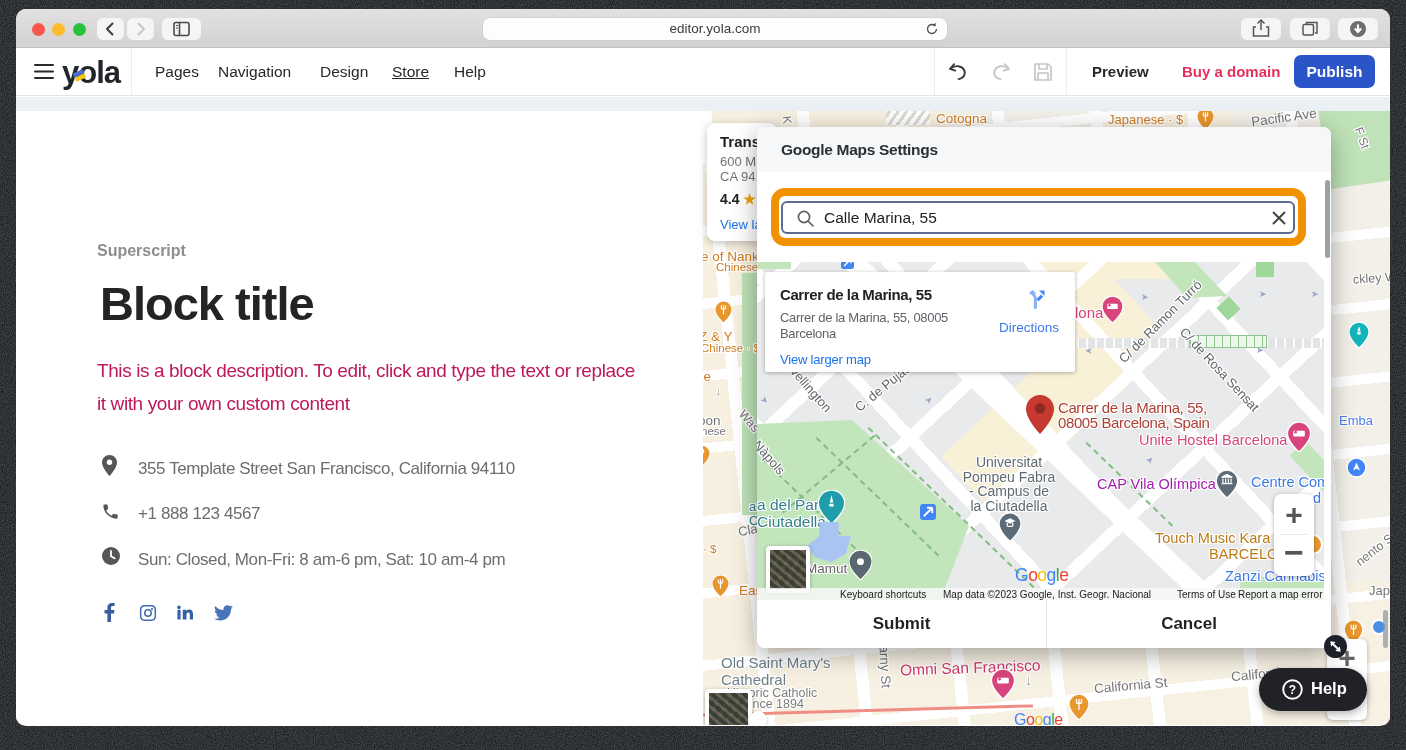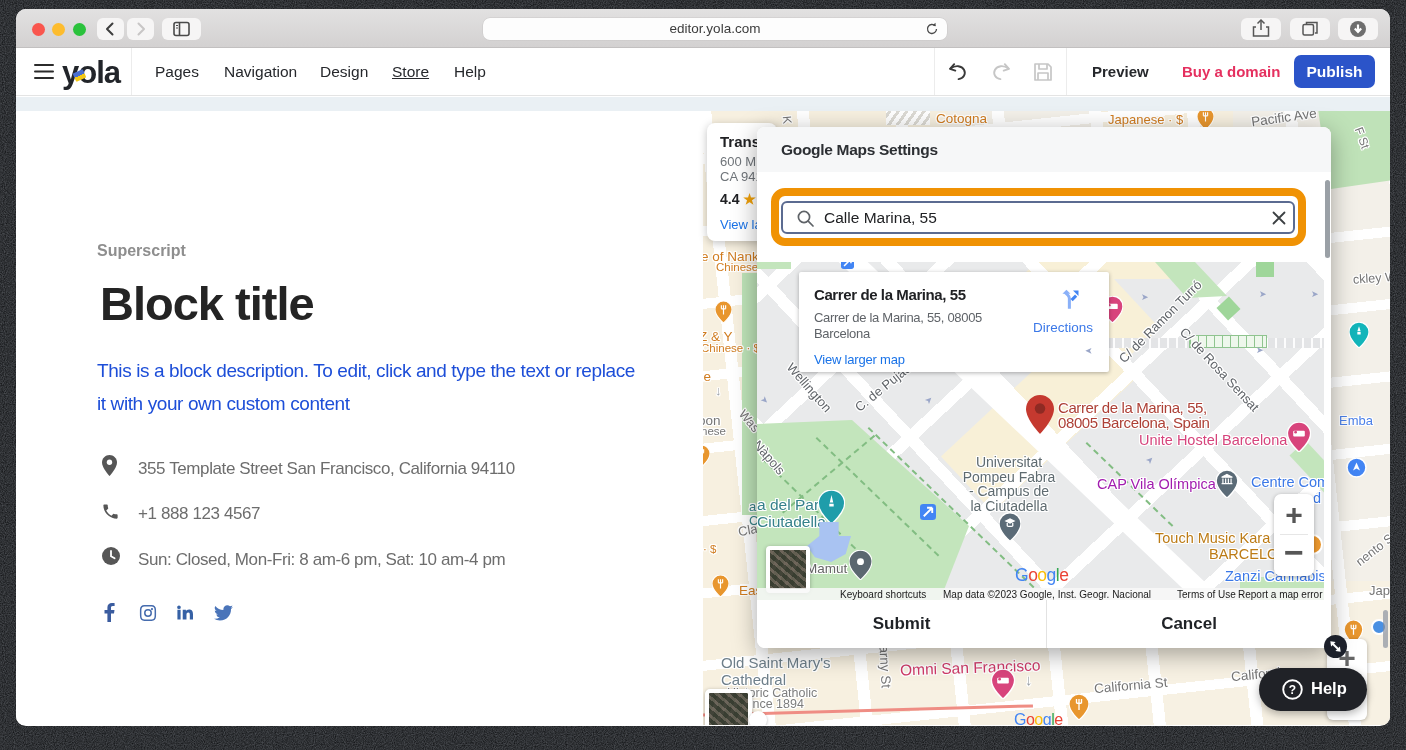--- a/index.html
+++ b/index.html
@@ -100,21 +100,21 @@
         <g stroke="#2b2b2b" stroke-width="2" stroke-linecap="round">
           <line x1="1" y1="2" x2="19" y2="2"></line>
           <line x1="1" y1="8.5" x2="19" y2="8.5"></line>
           <line x1="1" y1="15" x2="19" y2="15"></line>
         </g>
       </svg>
     <div id="logo">yola</div>
     <div style="position:absolute;left:58px;top:23px;width:11px;height:9px;transform:rotate(-24deg);background:linear-gradient(#4a6fd0 0 52%,#f4c916 52% 100%);border-radius:1px;"></div>
     <div class="vdiv" style="left:115px;"></div>
     <div class="menuitem" style="left:139px;">Pages</div>
-    <div class="menuitem" style="left:208px;">Navigation</div>
+    <div class="menuitem" style="left:202px;">Navigation</div>
     <div class="menuitem" style="left:304px;">Design</div>
     <div class="menuitem" style="left:376px;text-decoration:underline;">Store</div>
     <div class="menuitem" style="left:438px;">Help</div>
     <div class="vdiv" style="left:918px;"></div>
     <div class="vdiv" style="left:1050px;"></div>
     <svg style="position:absolute;left:930px;top:13px;" width="24" height="22" viewBox="0 0 24 22">
         <path d="M8.2 3.2 L4 7.8 L9.3 9.6" fill="none" stroke="#3a3a3a" stroke-width="1.9" stroke-linecap="round" stroke-linejoin="round"></path>
         <path d="M4.6 7.5 C9.5 3.8 15.8 4.6 18 8.8 C20.2 13 17.6 17.6 12.6 18.1" fill="none" stroke="#3a3a3a" stroke-width="1.9" stroke-linecap="round"></path>
       </svg>
     <svg style="position:absolute;left:973px;top:13px;" width="24" height="22" viewBox="0 0 24 22">
@@ -126,21 +126,21 @@
         <path d="M8 4 v5 h8 v-5 M7 20 v-7 h10 v7" fill="none" stroke="#c6c6c6" stroke-width="1.7" stroke-linejoin="round"></path>
       </svg>
     <div class="menuitem" style="left:1076px;font-weight:700;color:#26282c;font-size:15px;">Preview</div>
     <div class="menuitem" style="left:1166px;font-weight:700;color:#e5305f;font-size:15px;text-align:right;">Buy a domain</div>
     <div style="position:absolute;left:1278px;top:7px;width:81px;height:33px;background:#2b54c9;border-radius:7px;color:#fff;font-size:15.5px;font-weight:700;text-align:center;line-height:33px;">Publish</div>
   </div>
   <div id="strip"></div>
   <div id="site">
     <div class="abs" style="left:81px;top:131px;font-size:16px;font-weight:700;color:#8e8e8e;">Superscript</div>
     <div class="abs" style="left:84px;top:165px;font-size:47px;font-weight:700;color:#242424;letter-spacing:-1px;">Block title</div>
-    <div class="abs" style="left:81px;top:243px;font-size:19px;letter-spacing:-0.4px;color:#1d4ed8;line-height:33px;white-space:nowrap;">This is a block description. To edit, click and type the text or replace<br>it with your own custom content</div>
+    <div class="abs" style="left:81px;top:243px;font-size:19px;letter-spacing:-0.4px;color:#be185d;line-height:33px;white-space:nowrap;">This is a block description. To edit, click and type the text or replace<br>it with your own custom content</div>
 
     <svg class="abs" style="left:86px;top:344px;" width="15" height="22" viewBox="0 0 15 22">
         <path d="M7.5 0C3.4 0 0 3.4 0 7.5 0 13 7.5 21 7.5 21s7.5-8 7.5-13.5C15 3.4 11.6 0 7.5 0z" fill="#565656"></path>
         <circle cx="7.5" cy="7.3" r="2.7" fill="#fff"></circle>
       </svg>
     <div class="abs" style="left:122px;top:348px;font-size:17px;letter-spacing:-0.4px;color:#6d6d6d;">355 Template Street San Francisco, California 94110</div>
     <svg class="abs" style="left:85px;top:391px;" width="19" height="19" viewBox="0 0 24 24">
         <path d="M6.6 10.8c1.4 2.8 3.8 5.1 6.6 6.6l2.2-2.2c.3-.3.7-.4 1-.2 1.1.4 2.3.6 3.6.6.6 0 1 .4 1 1V20c0 .6-.4 1-1 1C10.6 21 3 13.4 3 4c0-.6.4-1 1-1h3.5c.6 0 1 .4 1 1 0 1.2.2 2.4.6 3.6.1.3 0 .7-.2 1l-2.3 2.2z" fill="#565656"></path>
       </svg>
     <div class="abs" style="left:122px;top:393px;font-size:17px;letter-spacing:-0.4px;color:#6d6d6d;">+1 888 123 4567</div>
@@ -392,21 +392,21 @@
       <div style="position:absolute;left:186px;top:327px;font-size:10px;color:#1a1a1a;">Map data ©2023 Google, Inst. Geogr. Nacional</div>
       <div style="position:absolute;left:420px;top:327px;font-size:10px;color:#1a1a1a;">Terms of Use</div>
       <div style="position:absolute;left:481px;top:327px;font-size:10px;color:#1a1a1a;">Report a map error</div>
 
       <div style="position:absolute;left:517px;top:232px;width:40px;height:82px;background:#fff;border-radius:7px;box-shadow:0 1px 4px rgba(0,0,0,.3);">
         <div style="position:absolute;left:0;top:3px;width:40px;height:36px;color:#565656;font-size:30px;font-weight:700;line-height:36px;text-align:center;">+</div>
         <div style="position:absolute;left:6px;top:40px;width:28px;height:1px;background:#e6e6e6;"></div>
         <div style="position:absolute;left:0;top:42px;width:40px;height:36px;color:#565656;font-size:34px;font-weight:700;line-height:32px;text-align:center;">−</div>
       </div>
 
-      <div style="position:absolute;left:8px;top:10px;width:310px;height:100px;background:#fff;border-radius:2px;box-shadow:0 1px 4px rgba(0,0,0,.3);margin-left:34px;">
+      <div style="position:absolute;left:8px;top:10px;width:310px;height:100px;background:#fff;border-radius:2px;box-shadow:0 1px 4px rgba(0,0,0,.3);">
         <div style="position:absolute;left:15px;top:14px;font-size:15px;letter-spacing:-0.4px;font-weight:700;color:#202124;">Carrer de la Marina, 55</div>
         <div style="position:absolute;left:15px;top:38px;font-size:13px;letter-spacing:-0.3px;color:#5f6368;line-height:15.5px;">Carrer de la Marina, 55, 08005<br>Barcelona</div>
         <div style="position:absolute;left:15px;top:80px;font-size:13px;letter-spacing:-0.2px;color:#1a73e8;">View larger map</div>
         <svg style="position:absolute;left:258px;top:13px;" width="27" height="27" viewBox="0 0 24 24">
             <path d="M11 21 V12 C11 10.5 10.6 9.9 9.6 8.9 L7.2 6.5" stroke="#8ab0f8" stroke-width="2.7" fill="none"></path>
             <path d="M5.9 10.2 V5.2 h5" stroke="#8ab0f8" stroke-width="0" fill="#8ab0f8" transform="rotate(45 8.4 7.7)"></path>
             <path d="M13 13.5 L17 9.5" stroke="#4285f4" stroke-width="2.7" fill="none"></path>
             <path d="M14.2 4.8 h4.9 v4.9 z" fill="#4285f4" transform="rotate(0 16.6 7.2)"></path>
           </svg>
         <div style="position:absolute;left:234px;top:48px;font-size:13.5px;color:#3b78e8;">Directions</div>

